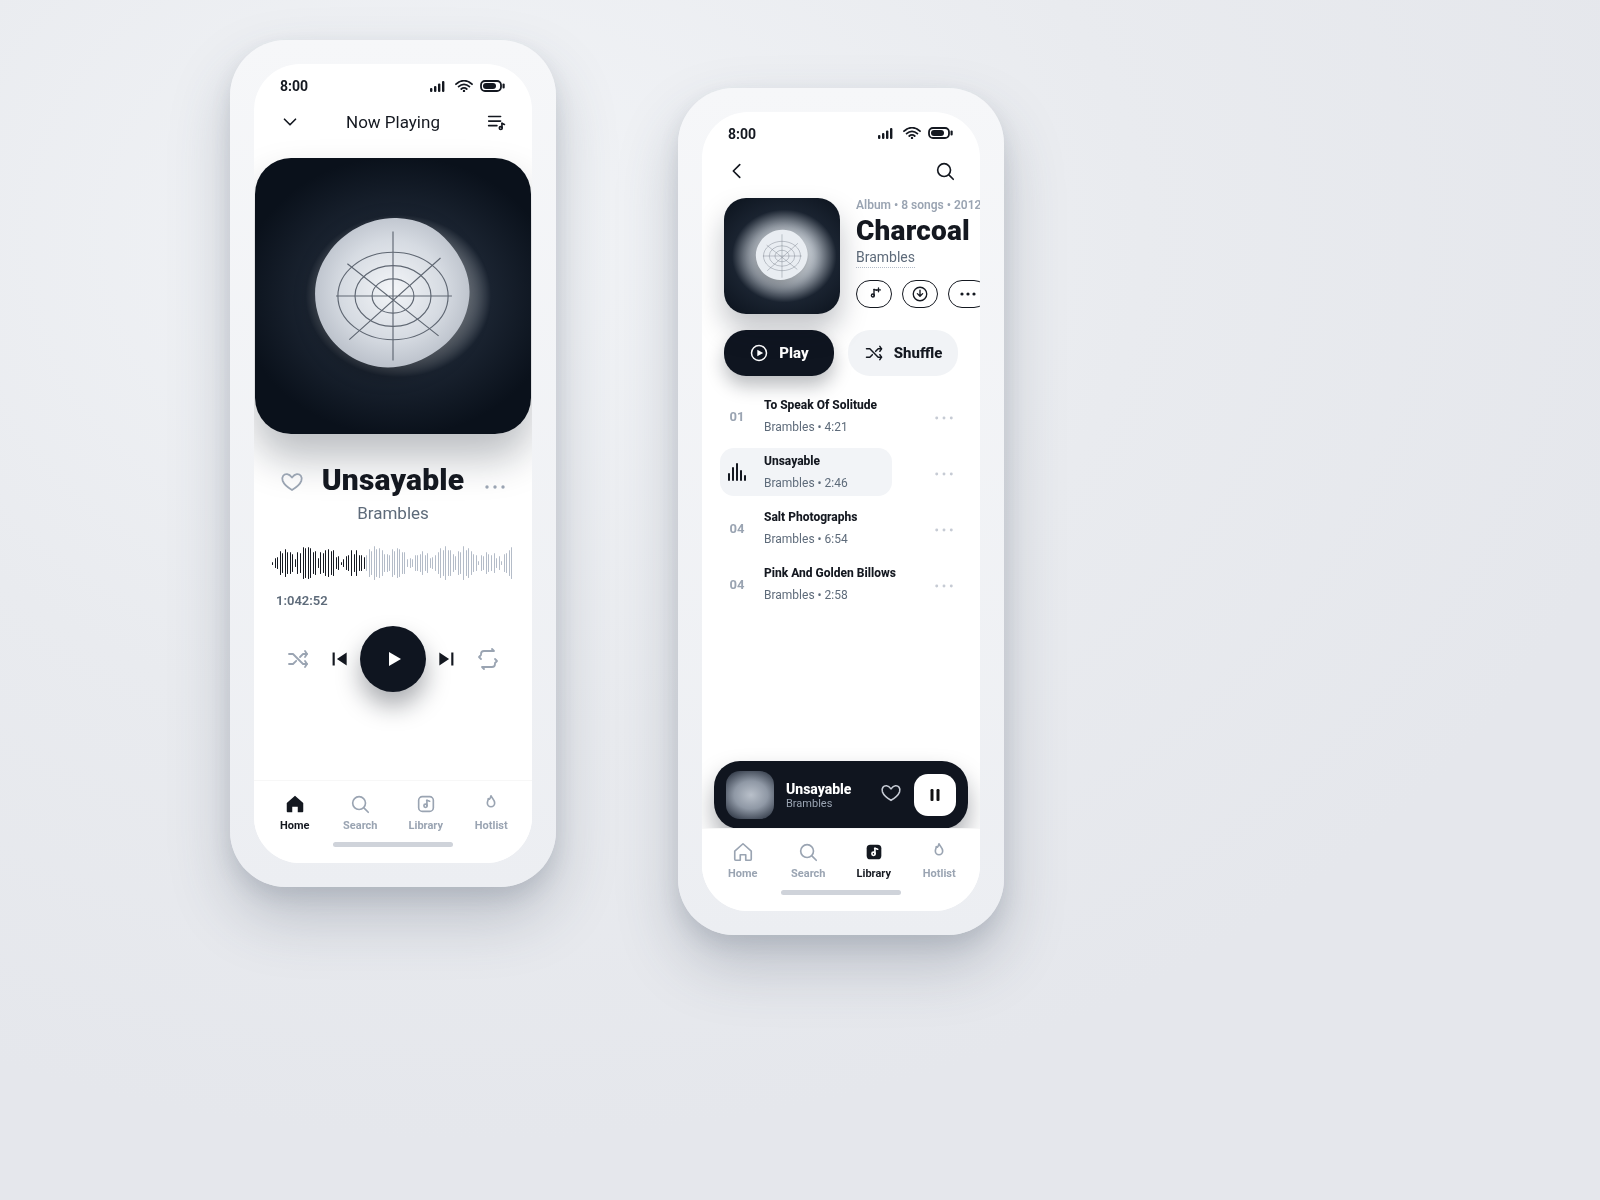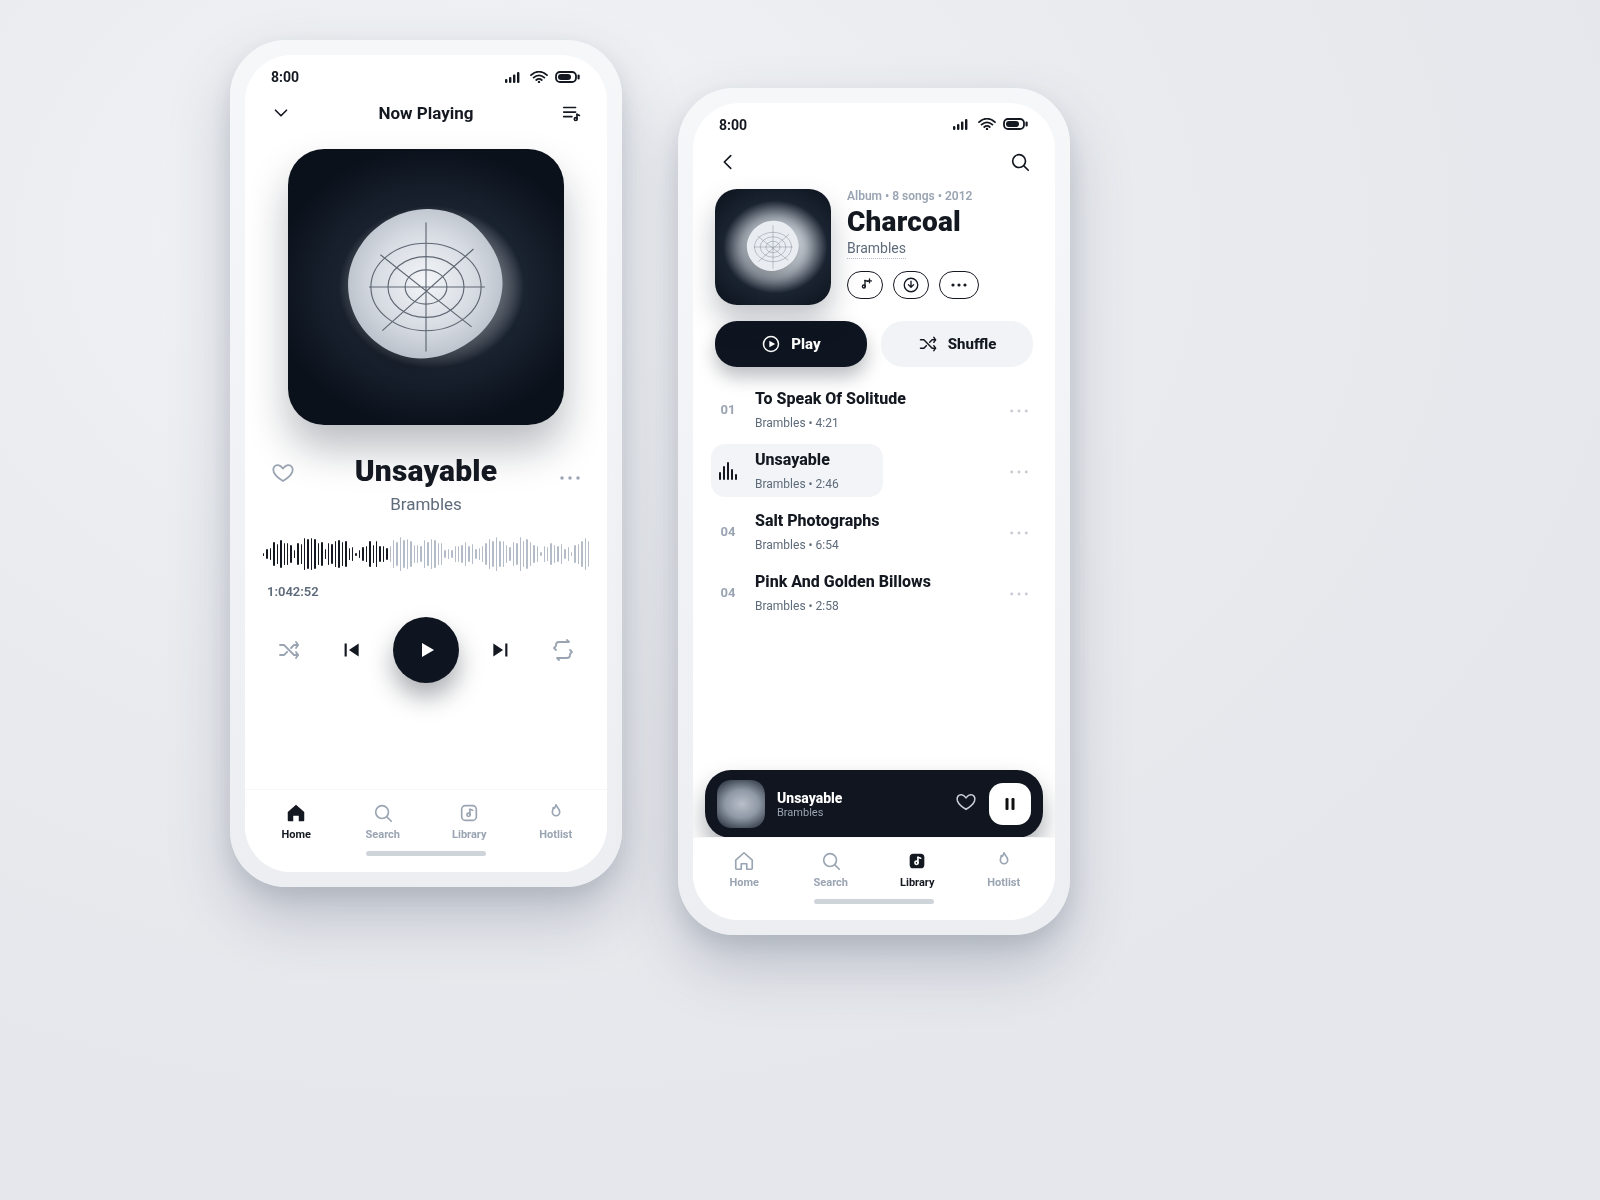--- a/index.html
+++ b/index.html
@@ -22,24 +22,24 @@
     color: var(--ink);
     -webkit-font-smoothing: antialiased;
   }
   .stage {
     width:1600px; height:1200px; position:relative;
   }
 
   
   .phone {
     position:absolute;
-    width:392px;
+    width:326px;
     border-radius:56px;
     background: linear-gradient(180deg, #f6f7f9, #eceef2);
-    padding:15px;
+    padding:24px;
     box-shadow: var(--shadow);
   }
   .phone .screen {
     background:#fff;
     border-radius:46px;
     overflow:hidden;
     position:relative;
     height:100%;
   }
 
@@ -49,21 +49,21 @@
   
   .status {
     display:flex; align-items:center; justify-content:space-between;
     padding:14px 26px 6px; font-weight:700; font-size:14px;
   }
   .status .right { display:flex; align-items:center; gap:7px; }
   .icon-signal, .icon-wifi, .icon-battery { display:inline-flex; }
 
   
   .np-header { padding:8px 22px 4px; display:flex; align-items:center; }
-  .np-title { flex:1; text-align:center; font-weight:700; font-size:17px; }
+  .np-title { flex:1; text-align:center; font-weight:400; font-size:17px; }
   .chev-down, .queue-btn { width:28px; height:28px; display:flex; align-items:center; justify-content:center; }
 
   .album-art {
     width:276px; height:276px; margin:18px auto 8px; border-radius:36px;
     background: radial-gradient(160px 140px at 52% 50%, #e8ecf1 0%, #cfd6de 28%, #1a2330 58%, #0a111b 100%);
     position:relative;
     box-shadow: 0 24px 40px rgba(10,20,35,.28);
     overflow:hidden;
   }
   .stump {
@@ -144,21 +144,21 @@
   }
   .btn.primary { background:var(--accent); color:#fff; box-shadow:0 10px 18px rgba(15,21,32,.28); }
   .btn.ghost   { background:#f1f3f6; color:var(--ink); }
 
   .tracks { padding:6px 10px 0; }
   .track {
     display:flex; align-items:center; gap:14px; padding:10px 12px;
     border-radius:16px;
   }
   .track .idx { width:26px; text-align:center; color:var(--muted); font-weight:700; font-size:13px; }
-  .track .meta .t { font-weight:800; font-size:16px; }
+  .track .meta .t { font-weight:800; font-size:12px; }
   .track .meta .s { color:var(--ink-soft); font-size:12px; margin-top:8px; }
   .track .more { margin-left:auto; color:var(--muted2); padding-right:4px;}
   .track.current { position:relative; }
   .track.current .chip {
     position:absolute; left:8px; right:auto; top:4px; bottom:4px; width:172px;
     background:#f2f4f7; border-radius:14px; z-index:0;
   }
   .track.current .idx, .track.current .meta { position:relative; z-index:1; }
   .eq {
     width:26px; display:flex; align-items:flex-end; justify-content:center; gap:2px; height:18px;

